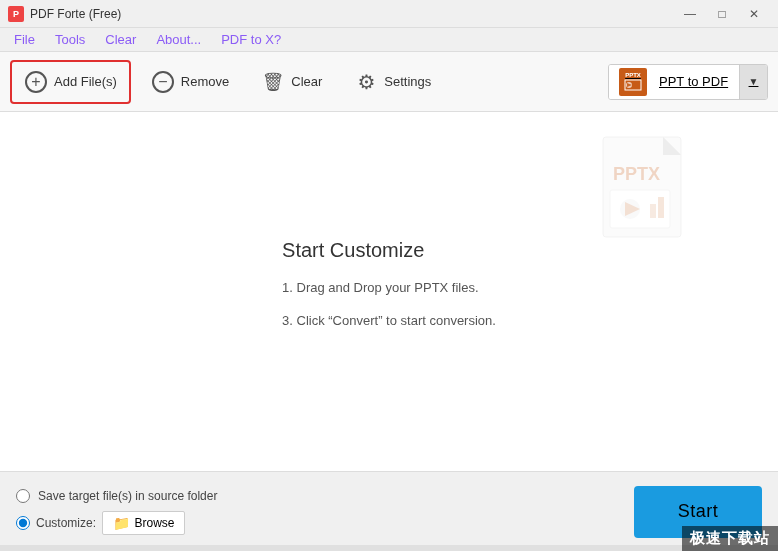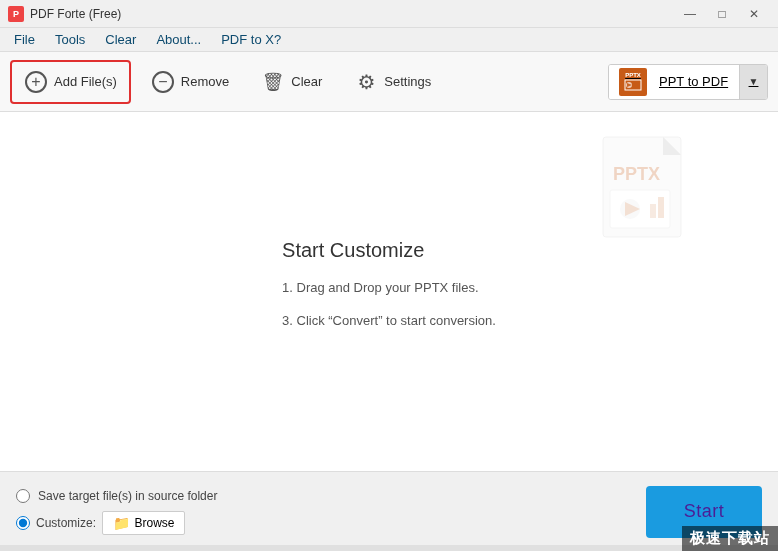--- a/index.html
+++ b/index.html
@@ -65,21 +65,21 @@
       height: 24px;
       display: flex;
       align-items: center;
       padding: 0 4px;
       border-bottom: 1px solid #ddd;
     }
     .menu-item {
       padding: 2px 10px;
       cursor: pointer;
       font-size: 13px;
-      color: #0c4a6e;
+      color: #8b5cf6;
       height: 24px;
       display: flex;
       align-items: center;
     }
 
     
     .toolbar {
       background: #f8f8f8;
       height: 60px;
       display: flex;
@@ -252,26 +252,26 @@
       padding: 2px 10px;
       background: white;
       border: 1px solid #ccc;
       cursor: pointer;
       font-size: 12px;
       height: 24px;
       border-radius: 2px;
     }
 
     .start-btn {
-      width: 116px;
+      width: 128px;
       height: 52px;
       background: #1a9be0;
       border: none;
       border-radius: 4px;
-      color: #4c1d95;
+      color: #000000;
       font-size: 18px;
       font-weight: 400;
       cursor: pointer;
       letter-spacing: 0.5px;
     }
 
     
     .progress-bar-area {
       position: absolute;
       bottom: 0;

